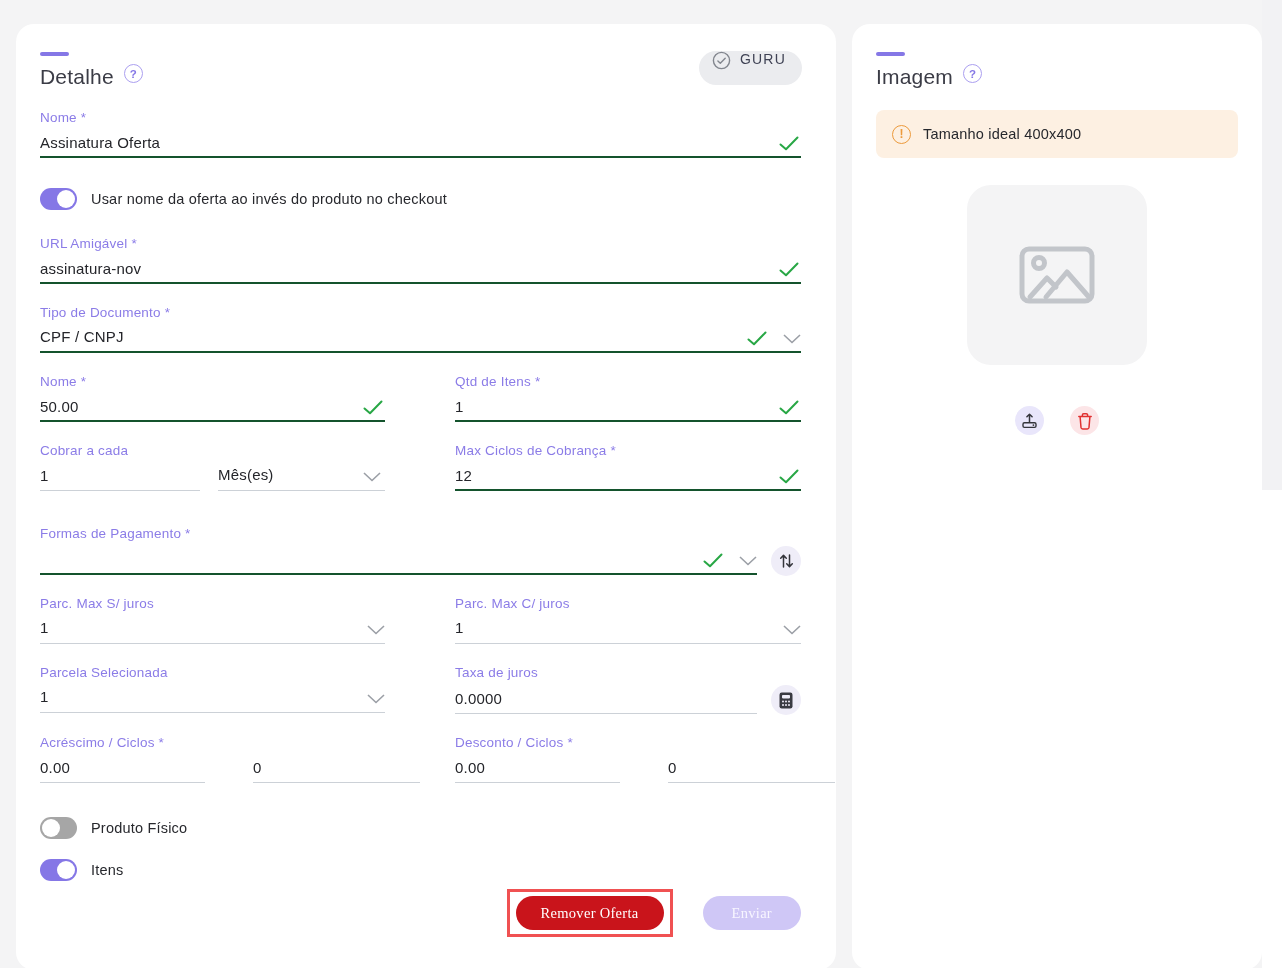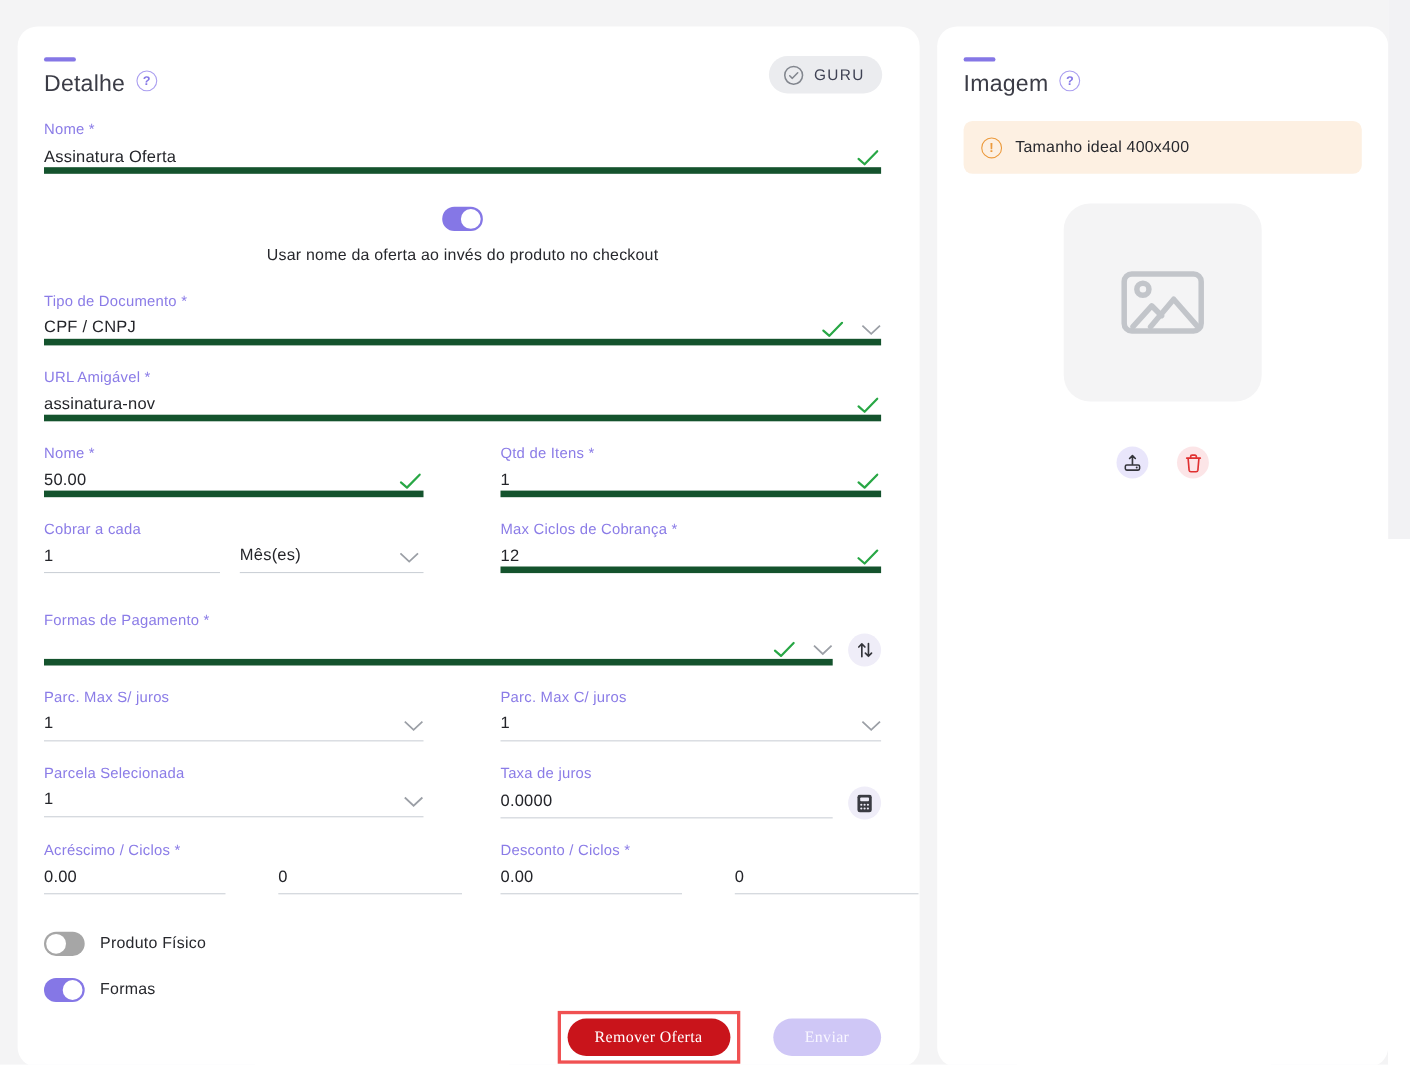--- a/index.html
+++ b/index.html
@@ -20,28 +20,28 @@
   .title-row { display:flex; align-items:flex-start; gap:10px; margin-bottom:21px; }
   .card-title { font-size:21px; font-weight:500; color:#3b3c46; letter-spacing:.2px; }
   .help-badge {
     width:19px; height:19px; border:1.6px solid #ab9ff0; border-radius:50%;
     display:inline-flex; align-items:center; justify-content:center;
     font-size:11.5px; font-weight:bold; color:#8577e6; margin-top:-1px; cursor:pointer;
   }
 
   .guru-badge {
     position:absolute; right:34px; top:27px; height:34px; padding:0 16px 0 13px;
-    background:#ebecef; border-radius:17px; display:flex; align-items:center; gap:9px;
+    background:#ebecef; border-radius:17px; display:flex; align-items:flex-start; gap:9px;
     font-size:14px; font-weight:500; color:#3f4254; letter-spacing:1.2px;
   }
 
   .fgroup { margin-bottom:21px; }
   .f-label { font-size:13.5px; color:#8b7ce7; margin-bottom:5px; letter-spacing:.2px; }
   .control { position:relative; height:28px; border-bottom:1px solid #ccd1d7; }
-  .control.valid { border-bottom:6px solid #14532d; }
+  .control.valid { border-bottom:2px solid #14532d; }
   .control input {
     border:none; outline:none; background:transparent; width:100%; height:25px; padding:0;
     font-family:inherit; font-size:15px; color:#24252a; letter-spacing:.2px;
   }
   .sel-value { font-size:15px; color:#24252a; letter-spacing:.2px; display:block; height:25px; line-height:23px; }
   .ic { position:absolute; }
   .ic-check  { right:2px;  top:6px; }
   .ic-check-inset { right:34px; top:6px; }
   .ic-chev   { right:0;    top:9px; }
 
@@ -55,21 +55,21 @@
     width:30px; height:30px; border-radius:50%; border:none; background:#efedf8;
     display:flex; align-items:center; justify-content:center; cursor:pointer; padding:0;
     margin-bottom:-1px;
   }
 
   .toggle-row { display:flex; align-items:center; gap:14px; font-size:14.5px; color:#27282d; letter-spacing:.2px; }
   .toggle { width:37px; height:22px; border-radius:11px; background:#a6a6a6; position:relative; flex:0 0 auto; cursor:pointer; }
   .toggle .knob { position:absolute; top:2px; left:2px; width:18px; height:18px; border-radius:50%; background:#fff; }
   .toggle.on { background:#8577e6; }
   .toggle.on .knob { left:17px; }
-  .tr-checkout { margin:30px 0 26px 0;flex-direction:column; }
+  .tr-checkout { margin:30px 0 26px 0; }
   .tr-fisico   { margin-top:34px; }
   .tr-ativa    { margin-top:20px; }
   .mt-extra    { margin-top:35px; }
 
   .btn-row { display:flex; justify-content:flex-end; align-items:center; gap:30px; margin-top:8px; }
   .annotation-box { border:3px solid #f05152; padding:4px 6px; background:transparent; }
   .btn { height:34px; border:none; border-radius:17px; font-family:Liberation Serif, serif; font-size:14.5px; letter-spacing:.3px; cursor:pointer; }
   .btn-danger  { background:#c9141b; color:#ffffff; padding:0 25px; }
   .btn-primary { background:#cfc7f6; color:#f8f6ff; padding:0 29px; cursor:default; }
 
@@ -123,38 +123,38 @@
   </div>
 
   <div class="toggle-row tr-checkout">
     <span class="toggle on">
         <span class="knob"></span>
       </span>
     <span>Usar nome da oferta ao invés do produto no checkout</span>
   </div>
 
   <div class="fgroup">
+    <div class="f-label">URL Amigável *</div>
+    <div class="control valid">
+      <input value="assinatura-nov" style="">
+      <svg class="ic ic-check" width="20" height="15" viewBox="0 0 20 15">
+        <path d="M1.5 8.5 L7 13.3 L18.5 1.5" fill="none" stroke="#28a745" stroke-width="2" stroke-linecap="round" stroke-linejoin="round"></path>
+      </svg>
+    </div>
+  </div>
+
+  <div class="fgroup">
     <div class="f-label">Tipo de Documento *</div>
     <div class="control valid">
       <span class="sel-value">CPF / CNPJ</span>
       <svg class="ic ic-check-inset" width="20" height="15" viewBox="0 0 20 15">
         <path d="M1.5 8.5 L7 13.3 L18.5 1.5" fill="none" stroke="#28a745" stroke-width="2" stroke-linecap="round" stroke-linejoin="round"></path>
       </svg>
       <svg class="ic ic-chev" width="18" height="10" viewBox="0 0 18 10">
         <path d="M1 1 L9 8.5 L17 1" fill="none" stroke="#9b9fa6" stroke-width="1.6"></path>
-      </svg>
-    </div>
-  </div>
-
-  <div class="fgroup">
-    <div class="f-label">URL Amigável *</div>
-    <div class="control valid">
-      <input value="assinatura-nov" style="">
-      <svg class="ic ic-check" width="20" height="15" viewBox="0 0 20 15">
-        <path d="M1.5 8.5 L7 13.3 L18.5 1.5" fill="none" stroke="#28a745" stroke-width="2" stroke-linecap="round" stroke-linejoin="round"></path>
       </svg>
     </div>
   </div>
 
   <div class="row2 fgroup">
     <div>
       <div class="f-label">Nome *</div>
       <div class="control valid">
         <input value="50.00" style="">
         <svg class="ic ic-check" width="20" height="15" viewBox="0 0 20 15">
@@ -292,21 +292,21 @@
   <div class="toggle-row tr-fisico">
     <span class="toggle">
         <span class="knob"></span>
       </span>
     <span>Produto Físico</span>
   </div>
   <div class="toggle-row tr-ativa">
     <span class="toggle on">
         <span class="knob"></span>
       </span>
-    <span>Formas</span>
+    <span>Itens</span>
   </div>
 
   <div class="btn-row">
     <span class="annotation-box">
       <button class="btn btn-danger">Remover Oferta</button>
     </span>
     <button class="btn btn-primary">Enviar</button>
   </div>
 </div>
 

